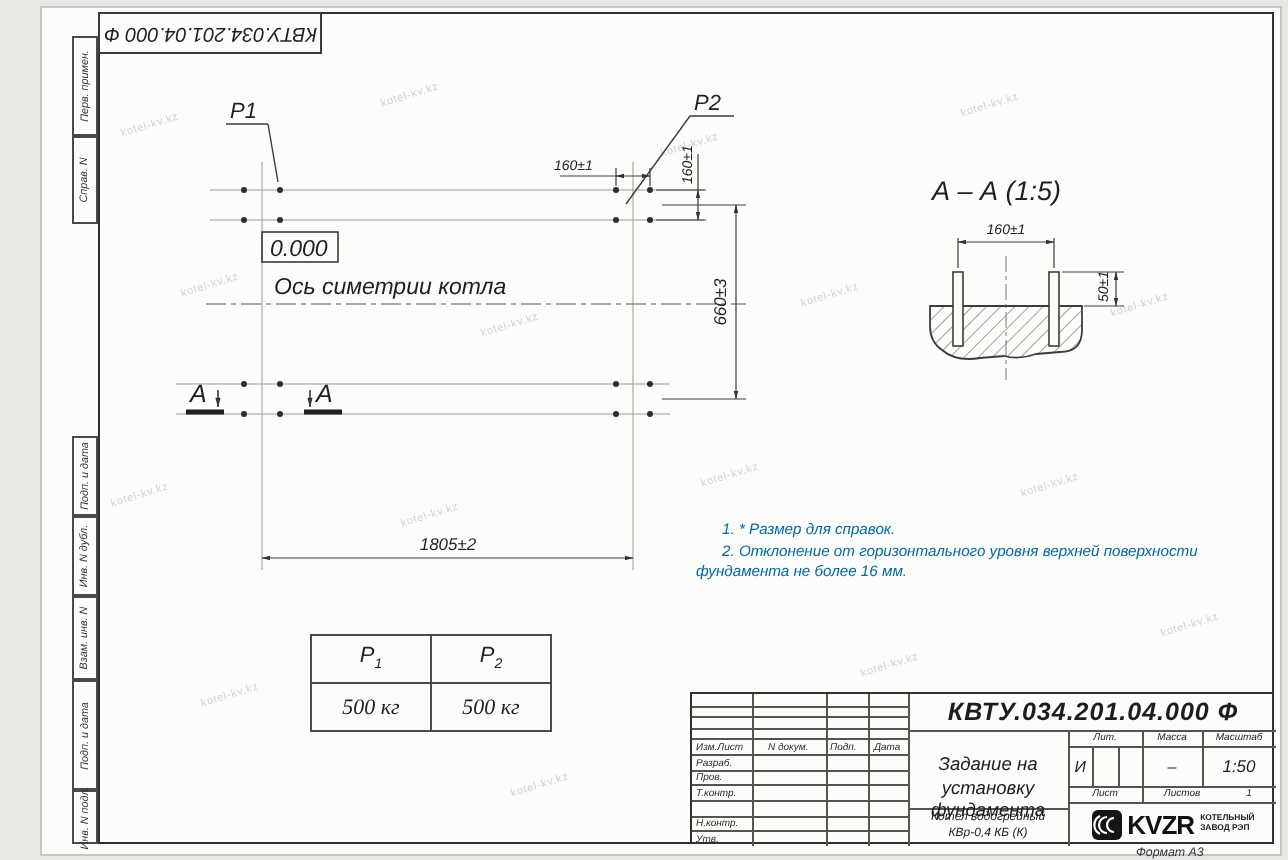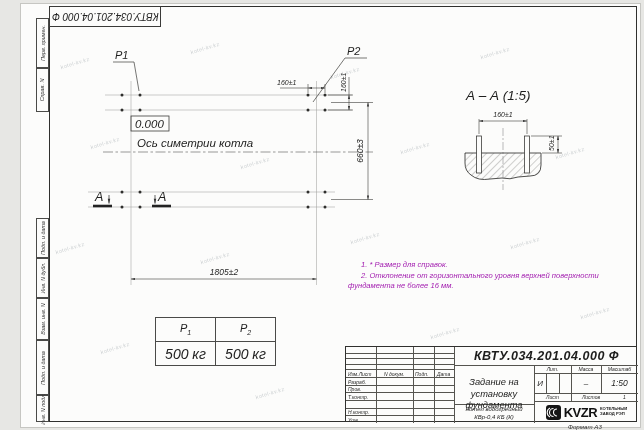--- a/index.html
+++ b/index.html
@@ -10,27 +10,27 @@
   #frame{left:49px;top:6px;width:588px;height:416px;border:1.3px solid #30302e;box-sizing:border-box;background:transparent;}
   
   .wm{position:absolute;font-size:5.5px;color:#a9b0b4;opacity:.55;transform:rotate(-17deg);white-space:nowrap;letter-spacing:.4px;}
   
   #topdoc{left:49px;top:6px;width:112px;height:21px;border:1px solid #3a3a38;box-sizing:border-box;display:flex;align-items:center;justify-content:center;background:#fcfcfb;}
   #topdoc span{display:inline-block;transform:rotate(180deg);font-style:italic;font-size:10px;color:#222;white-space:nowrap;}
   
   .vbox{position:absolute;left:36px;width:13px;border:1px solid #4a4a48;box-sizing:border-box;display:flex;align-items:center;justify-content:center;background:#fcfcfb;}
   .vbox span{transform:rotate(-90deg);white-space:nowrap;font-size:5.4px;font-style:italic;color:#333;}
   
-  #notes{left:348px;top:260px;width:284px;color:#a21caf;}
+  #notes{left:348px;top:260px;width:284px;color:#0369a1;}
   #notes p{margin:0 0 1px 0;font-size:7.6px;font-style:italic;line-height:1.33;text-indent:13px;}
   
   #loadtbl{left:155px;top:317px;border-collapse:collapse;}
   #loadtbl td{border:1px solid #4a4a48;width:57px;height:21px;text-align:center;font-style:italic;color:#222;background:#fcfcfb;}
   #loadtbl .hd{font-size:11px;}
-  #loadtbl .vl{font-size:14px;}
+  #loadtbl .vl{font-size:11px;font-family:Liberation Serif, serif;}
   #loadtbl sub{font-size:7px;}
   
   #tb{left:345px;top:346px;width:292px;height:76px;border:1.2px solid #30302e;box-sizing:border-box;background:#fcfcfb;}
   .tbh{position:absolute;height:1px;background:#55544f;}
   .tbv{position:absolute;width:1px;background:#55544f;}
   .tbl{position:absolute;font-size:5px;font-style:italic;color:#2b2b2a;white-space:nowrap;}
   .tbc{position:absolute;display:flex;align-items:center;justify-content:center;text-align:center;color:#1d1d1c;}
   #tb-doc{left:109px;top:0;width:183px;height:18px;font-style:italic;font-size:12.5px;font-weight:bold;letter-spacing:.5px;}
   #tb-title{left:108px;top:28px;width:80px;height:39px;font-style:italic;font-size:9.3px;line-height:1.25;}
   #tb-product{left:108px;top:57px;width:80px;height:19px;font-style:italic;font-size:6px;line-height:1.25;padding:0 4px;box-sizing:border-box;}

